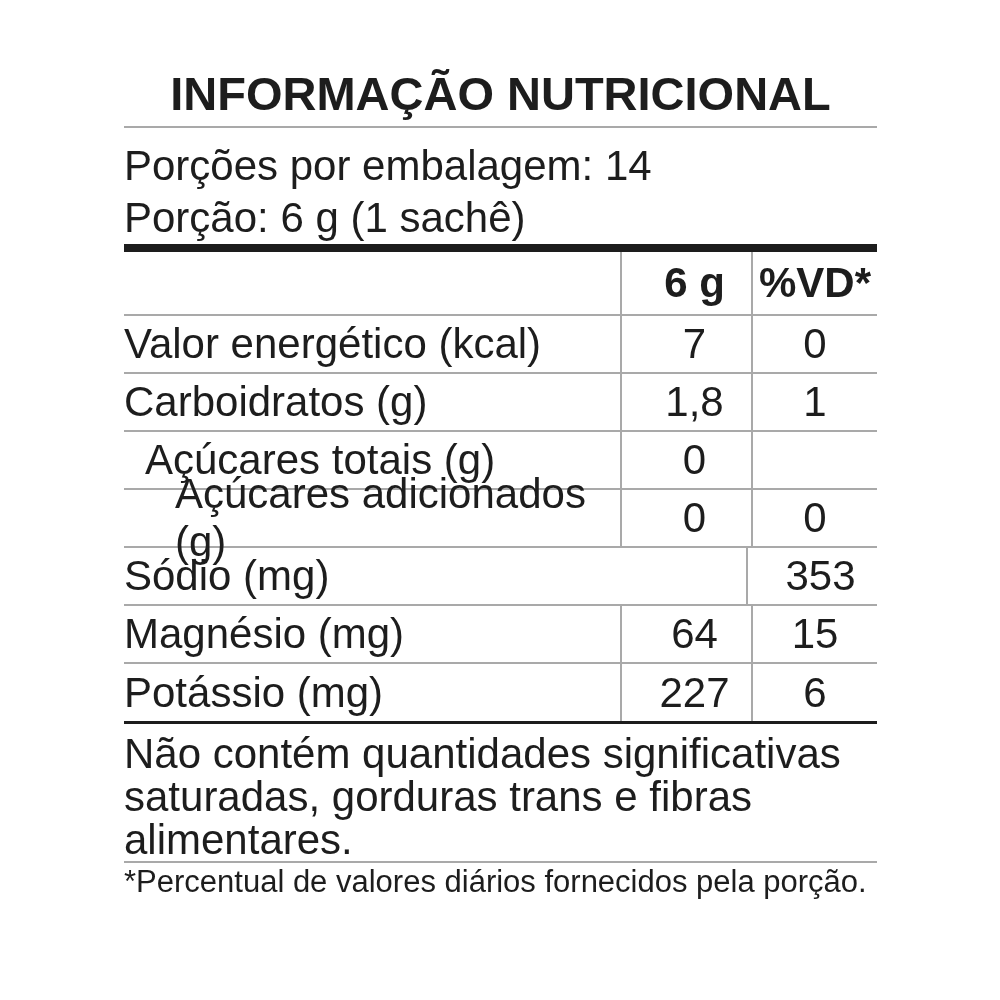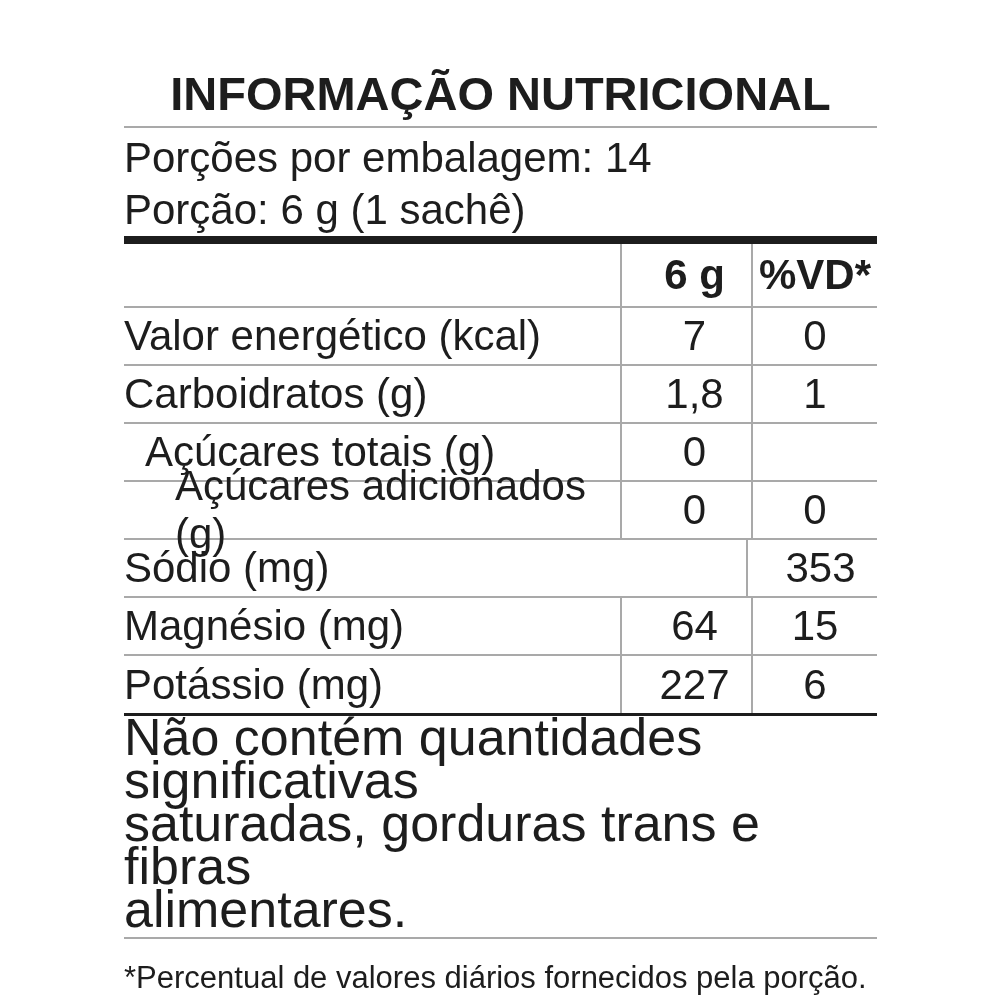--- a/index.html
+++ b/index.html
@@ -12,36 +12,36 @@
   .title {
     margin:0; font-size:47px; font-weight:bold; line-height:64px;
     text-align:center; letter-spacing:0; white-space:nowrap;
   }
 
   .rule { width:100%; }
   .rule.light { height:2px; background:var(--rule_light,#a9a9a9); }
   .rule.heavy { height:8px; background:var(--rule_heavy,#1d1d1d); }
   .rule.medium { height:3px; background:var(--rule_heavy,#1d1d1d); }
 
-  .serving-info { margin-top:4px; margin-bottom:0; font-size:42px; line-height:52px; }
+  .serving-info { margin-top:12px; margin-bottom:0; font-size:42px; line-height:52px; }
 
   .ntable { margin-top:0; }
   .nrow { display:flex; align-items:stretch; height:56px; border-bottom:2px solid var(--rule_light,#a9a9a9); }
   .nrow.header { height:62px; }
   .nrow.last { border-bottom:none; height:57px; }
   .c { display:flex; align-items:center; font-size:42px; }
   .c.name { flex:1 1 auto; min-width:0; }
   .c.name.ind1 { padding-left:21px; }
   .c.name.ind2 { padding-left:51px; }
   .c.amt { flex:0 0 113px; border-left:2px solid var(--rule_light,#9c9c9c); justify-content:center;padding-left:16px; }
   .c.dv  { flex:0 0 124px; border-left:2px solid var(--rule_light,#9c9c9c); justify-content:center; }
   .hdr { font-weight:bold; }
 
-  .note { margin-top:0; font-size:52px; line-height:43px; padding-bottom:6px; }
-  .footnote { margin-top:21px; font-size:31px; line-height:36px; white-space:nowrap; }
+  .note { margin-top:8px; font-size:42px; line-height:43px; }
+  .footnote { margin-top:1px; font-size:31px; line-height:36px; white-space:nowrap; }
 </style>
 </head>
 <body>
 
 <div class="canvas">
   <div class="label-box">
 
     <h1 class="title">INFORMAÇÃO NUTRICIONAL</h1>
 
     <div class="rule light"></div>

